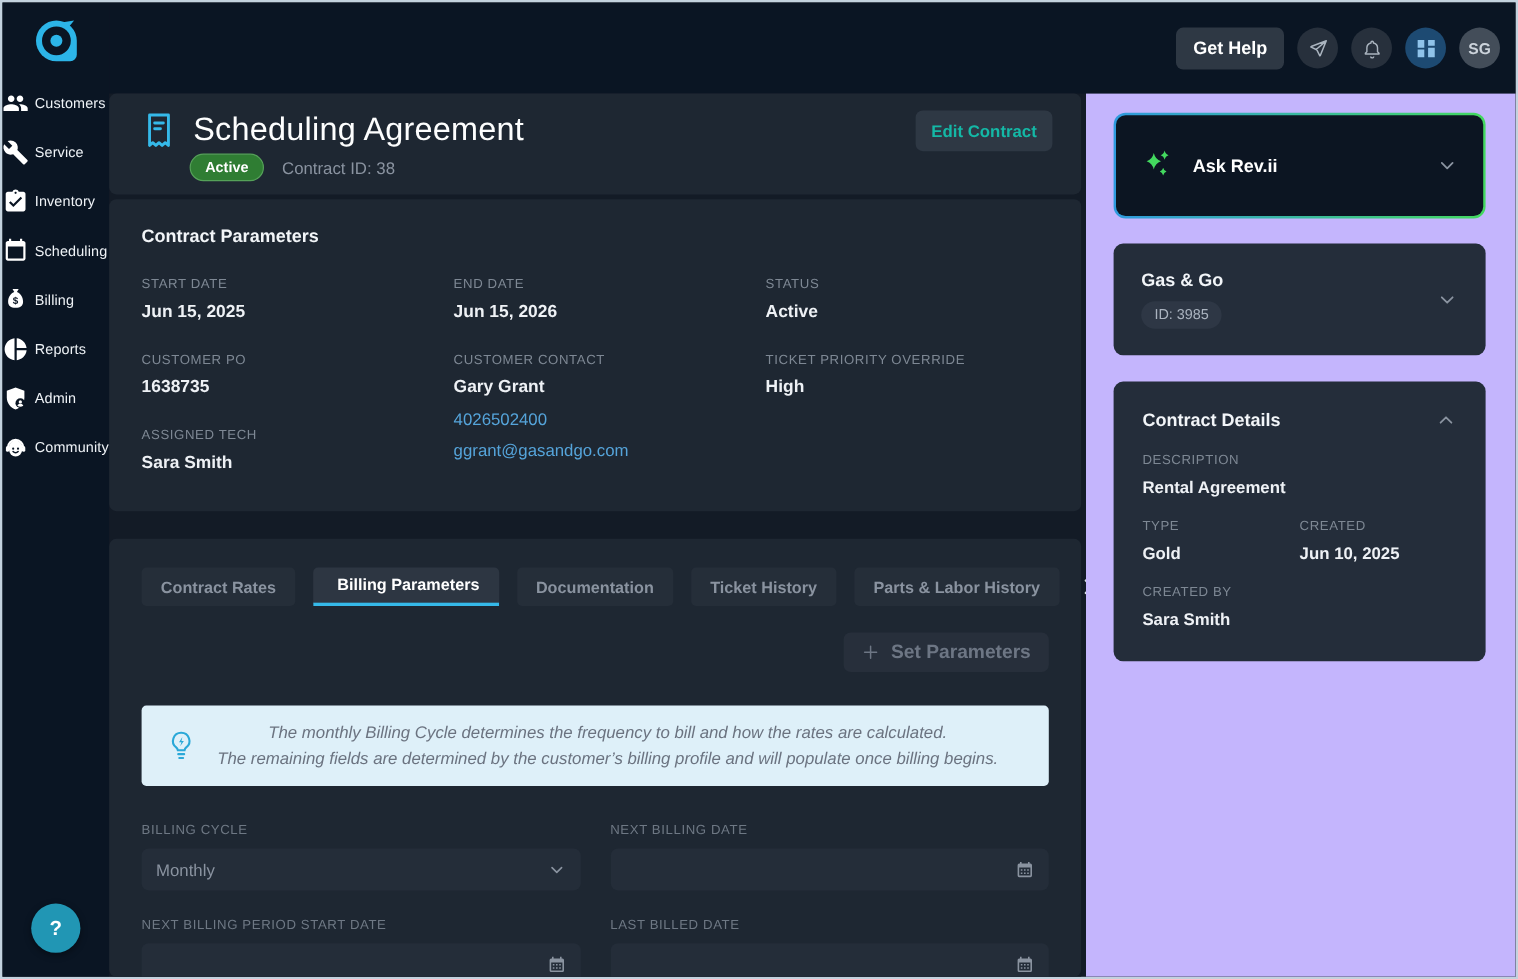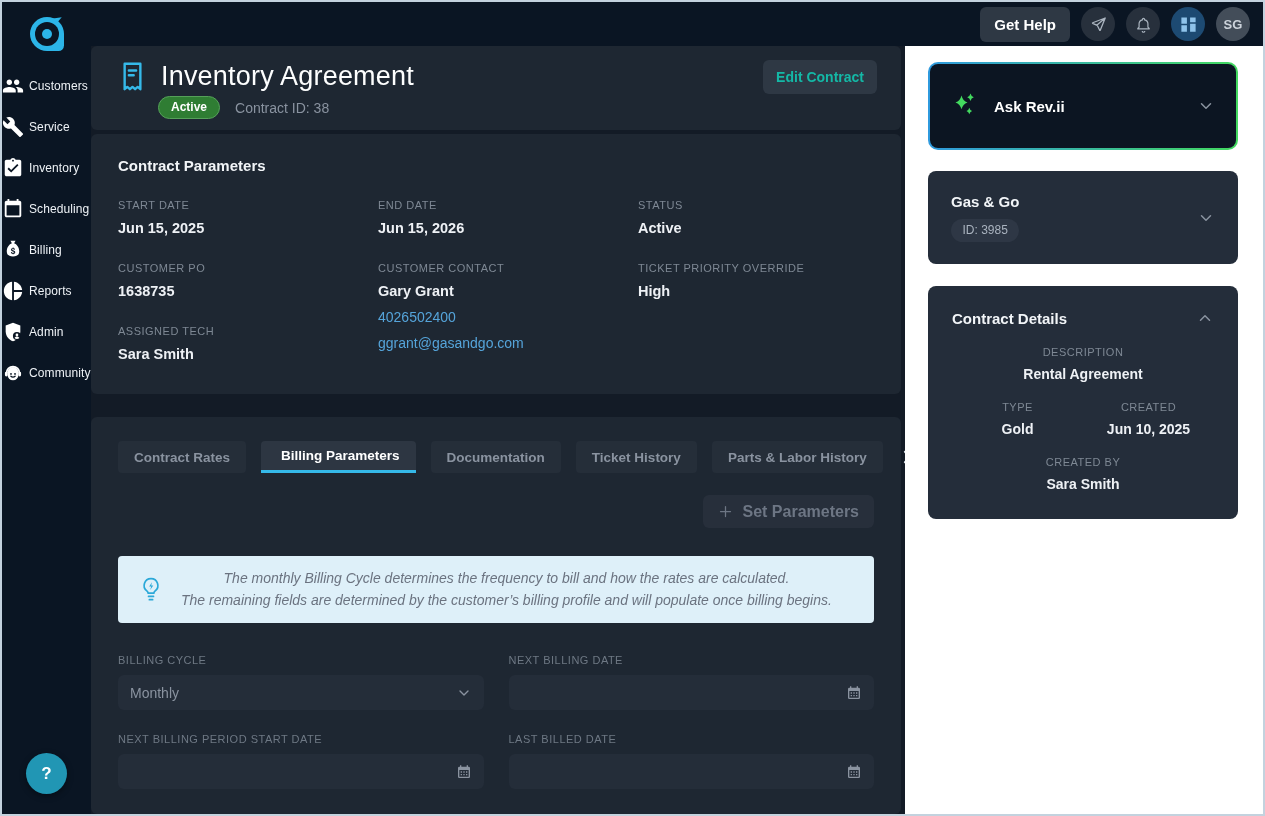--- a/index.html
+++ b/index.html
@@ -14,21 +14,21 @@
   .logo-shape::before { content:""; position:absolute; inset:5px; background:#0a1523; border-radius:50%; }
   .logo-shape::after { content:""; position:absolute; inset:12px; background:#2cb5e8; border-radius:50%; }
   .logo-arrow { position:absolute; top:-3px; right:4px; width:0; height:0; border-left:7px solid transparent; border-bottom:8px solid #2cb5e8; transform:rotate(40deg); }
   .nav-item { width:100%; display:flex; flex-direction:row; align-items:center; gap:5px; padding:10px 0 9px; cursor:pointer; color:#eef2f6; }
   .nav-item svg { width:22px; height:22px; fill:#ffffff; }
   .nav-label { font-size:12px; letter-spacing:.1px; }
   .help-fab { margin-top:auto; margin-bottom:20px; width:41px; height:41px; border-radius:50%; background:#2196b4; color:#fff; font-size:17px; font-weight:bold; display:flex; align-items:center; justify-content:center; cursor:pointer; box-shadow:0 2px 6px rgba(0,0,0,.4); }
 
   
   .content-col { flex:1; display:flex; flex-direction:column; min-width:0; }
-  .topbar { height:44px; background:#0a1523; flex-shrink:0; display:flex; align-items:center; justify-content:flex-end; gap:11px; padding-right:13px; }
+  .topbar { height:76px; background:#0a1523; flex-shrink:0; display:flex; align-items:center; justify-content:flex-end; gap:11px; padding-right:13px; }
   .get-help-btn { background:#2e3844; color:#fff; font-size:15px; font-weight:bold; padding:9px 14px; border-radius:6px; cursor:pointer; }
   .icon-btn { width:34px; height:34px; border-radius:50%; background:#27303c; color:#aab4bf; display:flex; align-items:center; justify-content:center; cursor:pointer; }
   .icon-btn svg { width:19px; height:19px; }
   .icon-btn.apps { background:#1d4a72; color:#8fc3ea; }
   .avatar { width:34px; height:34px; border-radius:50%; background:#434d59; color:#ccd3db; font-size:13px; font-weight:bold; display:flex; align-items:center; justify-content:center; cursor:pointer; }
 
   .body-row { flex:1; display:flex; min-height:0; }
 
   
   .main-col { width:810px; flex-shrink:0; display:flex; flex-direction:column; background:#131b26; min-height:0; }
@@ -64,21 +64,21 @@
   .callout svg { width:26px; height:28px; flex-shrink:0; }
   .callout-text { color:#6b7380; font-size:14px; font-style:italic; line-height:1.55;text-align:center; }
 
   .form-grid { display:grid; grid-template-columns:1fr 1fr; column-gap:25px; row-gap:23px; margin-top:31px; }
   .flabel { display:block; color:#6e7884; font-size:11px; letter-spacing:.5px; margin-bottom:9px; }
   .finput { background:#242d39; border-radius:6px; height:35px; display:flex; align-items:center; padding:0 12px; color:#8a93a0; font-size:14px; cursor:pointer; }
   .finput .grow { flex:1; }
   .finput svg { width:16px; height:16px; fill:#8a93a0; }
 
   
-  .right-panel { flex:1; background:#ffffff; margin-left:4px; padding:16px 25px 0 23px; min-width:0;text-align:center; }
+  .right-panel { flex:1; background:#c4b5fd; margin-left:4px; padding:16px 25px 0 23px; min-width:0; }
   .ask-rev-border { background:linear-gradient(90deg,#2f9ade,#43d95f); padding:2px; border-radius:10px; cursor:pointer; }
   .ask-rev { background:#0c1522; border-radius:8px; height:84px; display:flex; align-items:center; padding:0 21px; }
   .ask-rev svg.sparkles { width:30px; height:30px; }
   .ask-label { color:#fff; font-size:15px; font-weight:bold; margin-left:13px; }
   .chev { margin-left:auto; color:#8a93a0; display:flex; }
   .chev svg { width:18px; height:18px; }
 
   .cust-card { background:#242d3a; border-radius:8px; margin-top:21px; padding:22px 23px; display:flex; align-items:center; cursor:pointer; }
   .cust-name { color:#f2f5f8; font-size:15px; font-weight:bold; }
   .id-pill { background:#2e3745; color:#aab3bf; font-size:12px; padding:4px 11px 5px; border-radius:12px; margin-top:9px; display:inline-block; }
@@ -200,21 +200,21 @@
       <main class="main-col">
 
         <section class="card header-card">
           <div class="header-top">
             <span class="receipt-icon">
               <svg viewBox="0 0 24 28">
                   <path d="M5.5 3.5h13v21l-2.2-1.9-2.15 1.9-2.15-1.9-2.15 1.9-2.15-1.9-2.2 1.9z" fill="none" stroke="#35b9e9" stroke-width="2" stroke-linejoin="round"></path>
                   <path d="M9 9h6M9 13h4" stroke="#35b9e9" stroke-width="2" stroke-linecap="round"></path>
                 </svg>
             </span>
-            <h1 class="page-title">Inventory Agreement</h1>
+            <h1 class="page-title">Scheduling Agreement</h1>
             <div class="edit-btn">Edit Contract</div>
           </div>
           <div class="header-sub">
             <span class="status-badge">Active</span>
             <span class="contract-id">Contract ID: 38</span>
           </div>
         </section>
 
         <section class="card params-card">
           <h2 class="section-title">Contract Parameters</h2>

